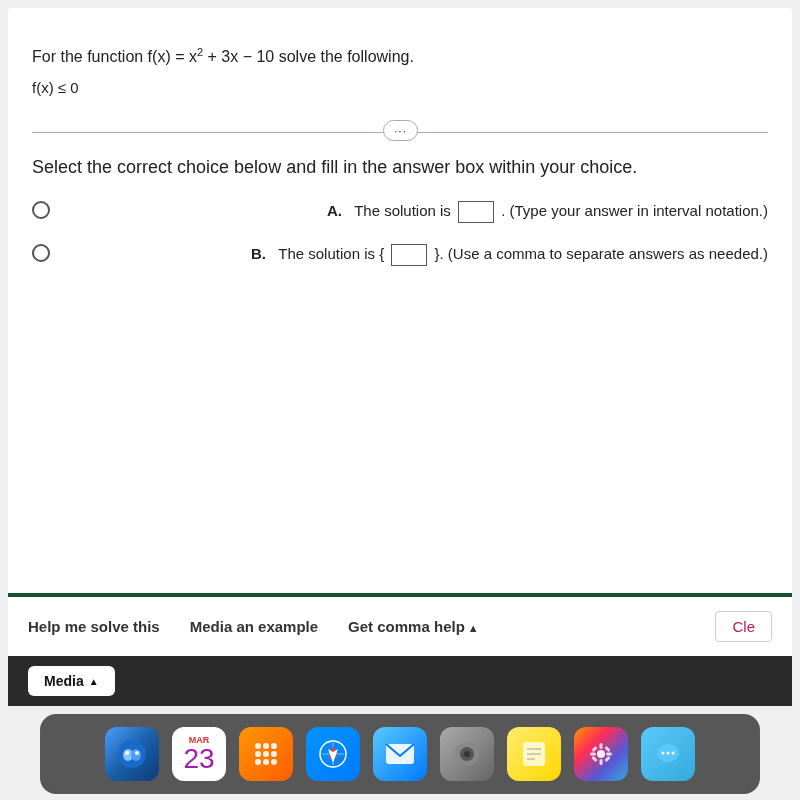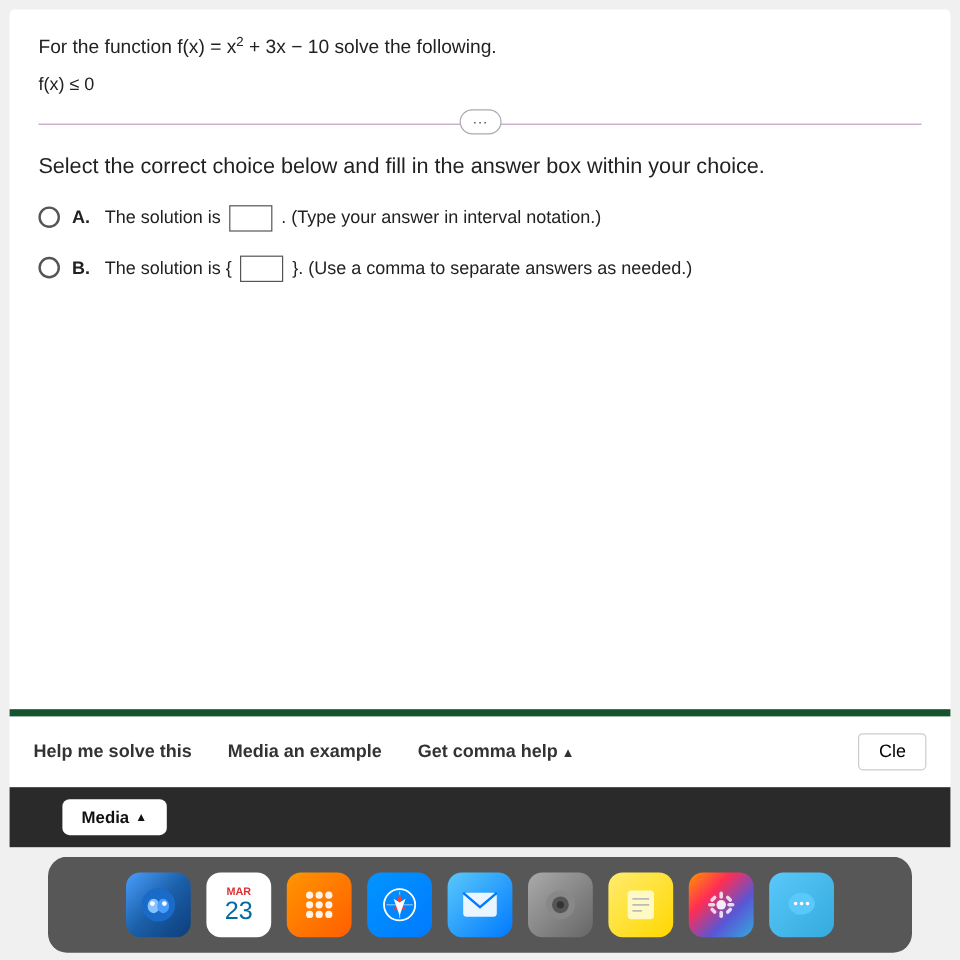--- a/index.html
+++ b/index.html
@@ -29,31 +29,32 @@
       border-radius: 4px 4px 0 0;
       padding: 20px 24px 16px 24px;
       flex: 1;
     }
 
     .problem-statement {
       font-size: 16px;
       color: #222;
       margin-bottom: 10px;
       line-height: 1.4;
+      margin-top: 17px;
     }
 
     .problem-statement sup {
       font-size: 11px;
       vertical-align: super;
     }
 
     .inequality {
       font-size: 15px;
       color: #222;
-      margin-bottom: 0px;
+      margin-bottom: 12px;
     }
 
     .divider-area {
       display: flex;
       align-items: center;
       justify-content: center;
       padding: 12px 0 16px 0;
       position: relative;
     }
 
@@ -80,20 +81,21 @@
     .instruction-text {
       font-size: 18px;
       color: #222;
       margin-bottom: 22px;
     }
 
     .choice-row {
       display: flex;
       align-items: flex-start;
       margin-bottom: 20px;
+      justify-content: space-between;
     }
 
     .radio-circle {
       width: 18px;
       height: 18px;
       border-radius: 50%;
       border: 2px solid #555;
       background: white;
       margin-right: 10px;
       margin-top: 1px;
@@ -117,21 +119,21 @@
       height: 22px;
       border: 1px solid #555;
       background: white;
       vertical-align: middle;
       margin: 0 3px;
     }
 
     .bottom-toolbar {
       background: white;
       margin: 0 8px;
-      border-top: 6px solid #14532d;
+      border-top: 4px solid #14532d;
       padding: 14px 20px;
       display: flex;
       align-items: center;
       gap: 30px;
     }
 
     .toolbar-btn {
       font-size: 15px;
       font-weight: 600;
       color: #333;
@@ -148,21 +150,21 @@
     }
 
     .clear-btn {
       margin-left: auto;
       background: white;
       border: 1px solid #ccc;
       border-radius: 4px;
       padding: 6px 16px;
       font-size: 15px;
       font-weight: 500;
-      color: #000000;
+      color: #be185d;
       cursor: pointer;
     }
 
     .media-bar {
       background: #2a2a2a;
       margin: 0 8px 8px 8px;
       padding: 10px 20px;
       display: flex;
       align-items: center;
     }
@@ -172,21 +174,20 @@
       border: none;
       border-radius: 6px;
       padding: 7px 16px;
       font-size: 14px;
       font-weight: 700;
       color: #111;
       cursor: pointer;
       display: flex;
       align-items: center;
       gap: 5px;
-      margin-left: 24px;
     }
 
     .media-btn::after {
       content: ' ▲';
       font-size: 10px;
     }
 
     .dock {
       background: rgba(60,60,60,0.85);
       backdrop-filter: blur(10px);
@@ -224,22 +225,22 @@
       height: 54px;
     }
     .dock-date-month {
       font-size: 9px;
       color: #e03030;
       font-weight: 700;
       text-transform: uppercase;
       line-height: 1.2;
     }
     .dock-date-day {
-      font-size: 21px;
-      color: #0369a1;
+      font-size: 28px;
+      color: #a21caf;
       font-weight: 300;
       line-height: 1;
     }
     .dock-apps { background: linear-gradient(135deg, #ff9500, #ff5e00); }
     .dock-safari { background: linear-gradient(135deg, #0095ff, #007aff); }
     .dock-mail { background: linear-gradient(135deg, #5ac8fa, #007aff); }
     .dock-siri { background: linear-gradient(135deg, #aaa, #666); }
     .dock-notes { background: linear-gradient(135deg, #ffec6e, #ffd700); }
     .dock-messages { background: linear-gradient(135deg, #5ac8fa, #34aadc); }
   </style>

